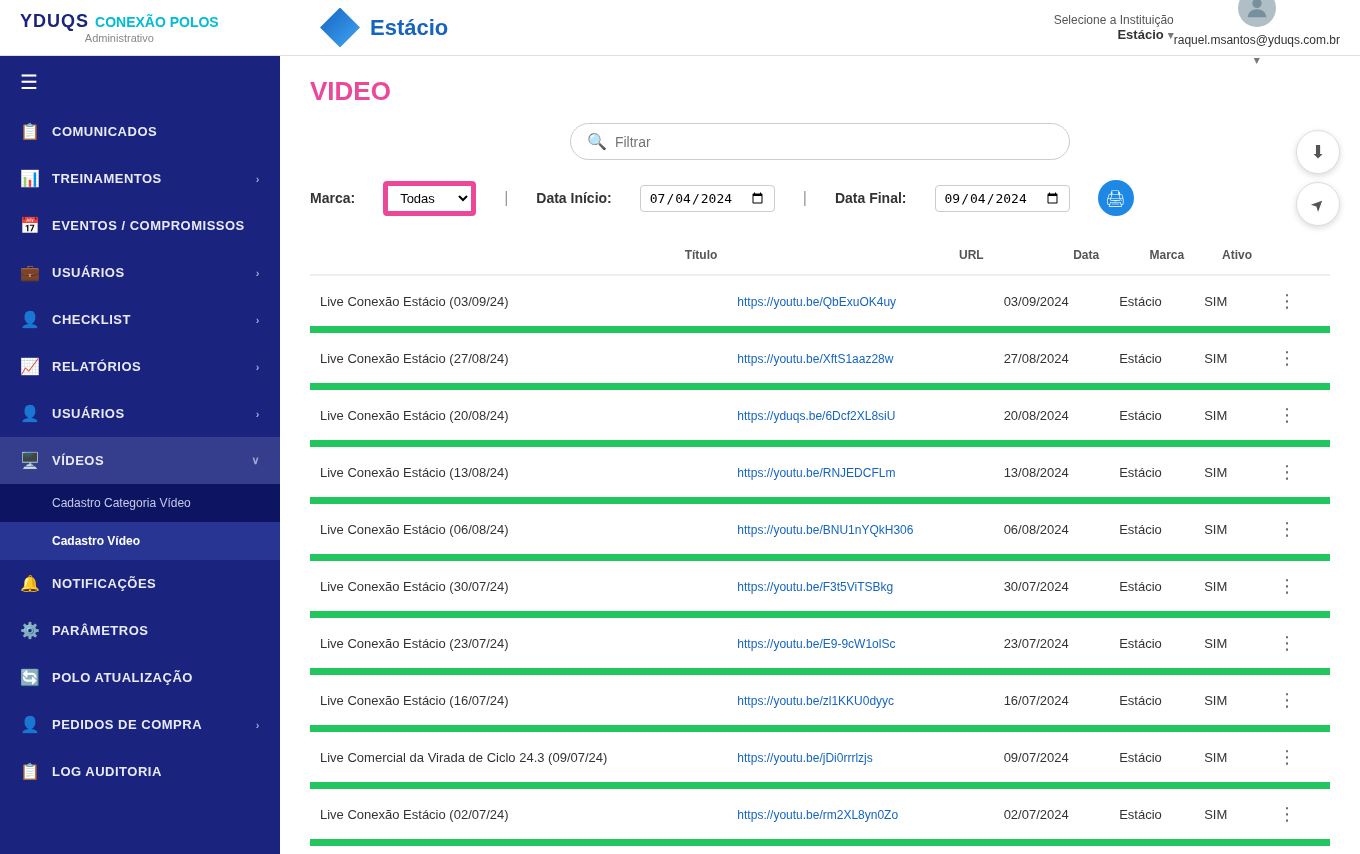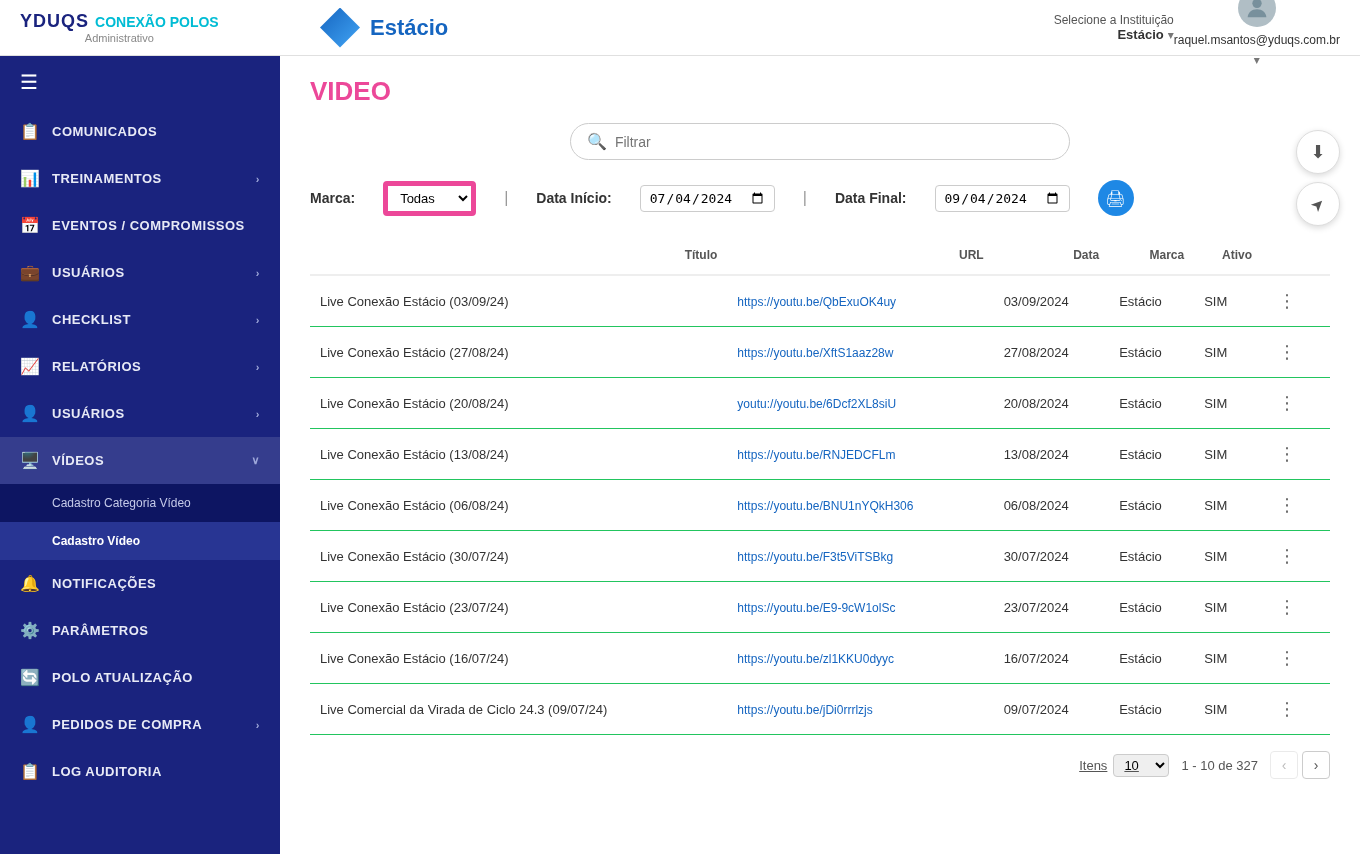--- a/index.html
+++ b/index.html
@@ -180,21 +180,21 @@
     .table-container { overflow-x: auto; }
     table { width: 100%; border-collapse: collapse; font-size: 13px; }
     thead tr { border-bottom: 2px solid #eee; }
     thead th {
       text-align: right;
       padding: 12px 10px;
       color: #555;
       font-weight: 600;
       font-size: 12px;
     }
-    tbody tr { border-bottom: 1px solid #22c55e; }
+    tbody tr { border-bottom: 7px solid #22c55e; }
     tbody td { padding: 12px 10px; color: #333; font-size: 13px; }
     .url-cell { color: #1565c0; font-size: 12px; max-width: 200px; overflow: hidden; text-overflow: ellipsis; white-space: nowrap; }
     .actions-btn {
       background: none;
       border: none;
       cursor: pointer;
       font-size: 18px;
       color: #666;
       padding: 2px 6px;
     }
@@ -432,21 +432,21 @@
     <td><span class="url-cell">https://youtu.be/XftS1aaz28w</span></td>
     <td>27/08/2024</td>
     <td>Estácio</td>
     <td>SIM</td>
     <td>
       <button class="actions-btn">⋮</button>
     </td>
   </tr>
             <tr>
     <td>Live Conexão Estácio (20/08/24)</td>
-    <td><span class="url-cell">youtu://youtu.be/6Dcf2XL8siU</span></td>
+    <td><span class="url-cell">https://yduqs.be/6Dcf2XL8siU</span></td>
     <td>20/08/2024</td>
     <td>Estácio</td>
     <td>SIM</td>
     <td>
       <button class="actions-btn">⋮</button>
     </td>
   </tr>
             <tr>
     <td>Live Conexão Estácio (13/08/24)</td>
     <td><span class="url-cell">https://youtu.be/RNJEDCFLm</span></td>
@@ -494,20 +494,30 @@
     <td>Estácio</td>
     <td>SIM</td>
     <td>
       <button class="actions-btn">⋮</button>
     </td>
   </tr>
             <tr>
     <td>Live Comercial da Virada de Ciclo 24.3 (09/07/24)</td>
     <td><span class="url-cell">https://youtu.be/jDi0rrrlzjs</span></td>
     <td>09/07/2024</td>
+    <td>Estácio</td>
+    <td>SIM</td>
+    <td>
+      <button class="actions-btn">⋮</button>
+    </td>
+  </tr>
+            <tr>
+    <td>Live Conexão Estácio (02/07/24)</td>
+    <td><span class="url-cell">https://youtu.be/rm2XL8yn0Zo</span></td>
+    <td>02/07/2024</td>
     <td>Estácio</td>
     <td>SIM</td>
     <td>
       <button class="actions-btn">⋮</button>
     </td>
   </tr>
           </tbody>
       </table>
     </div>
 

